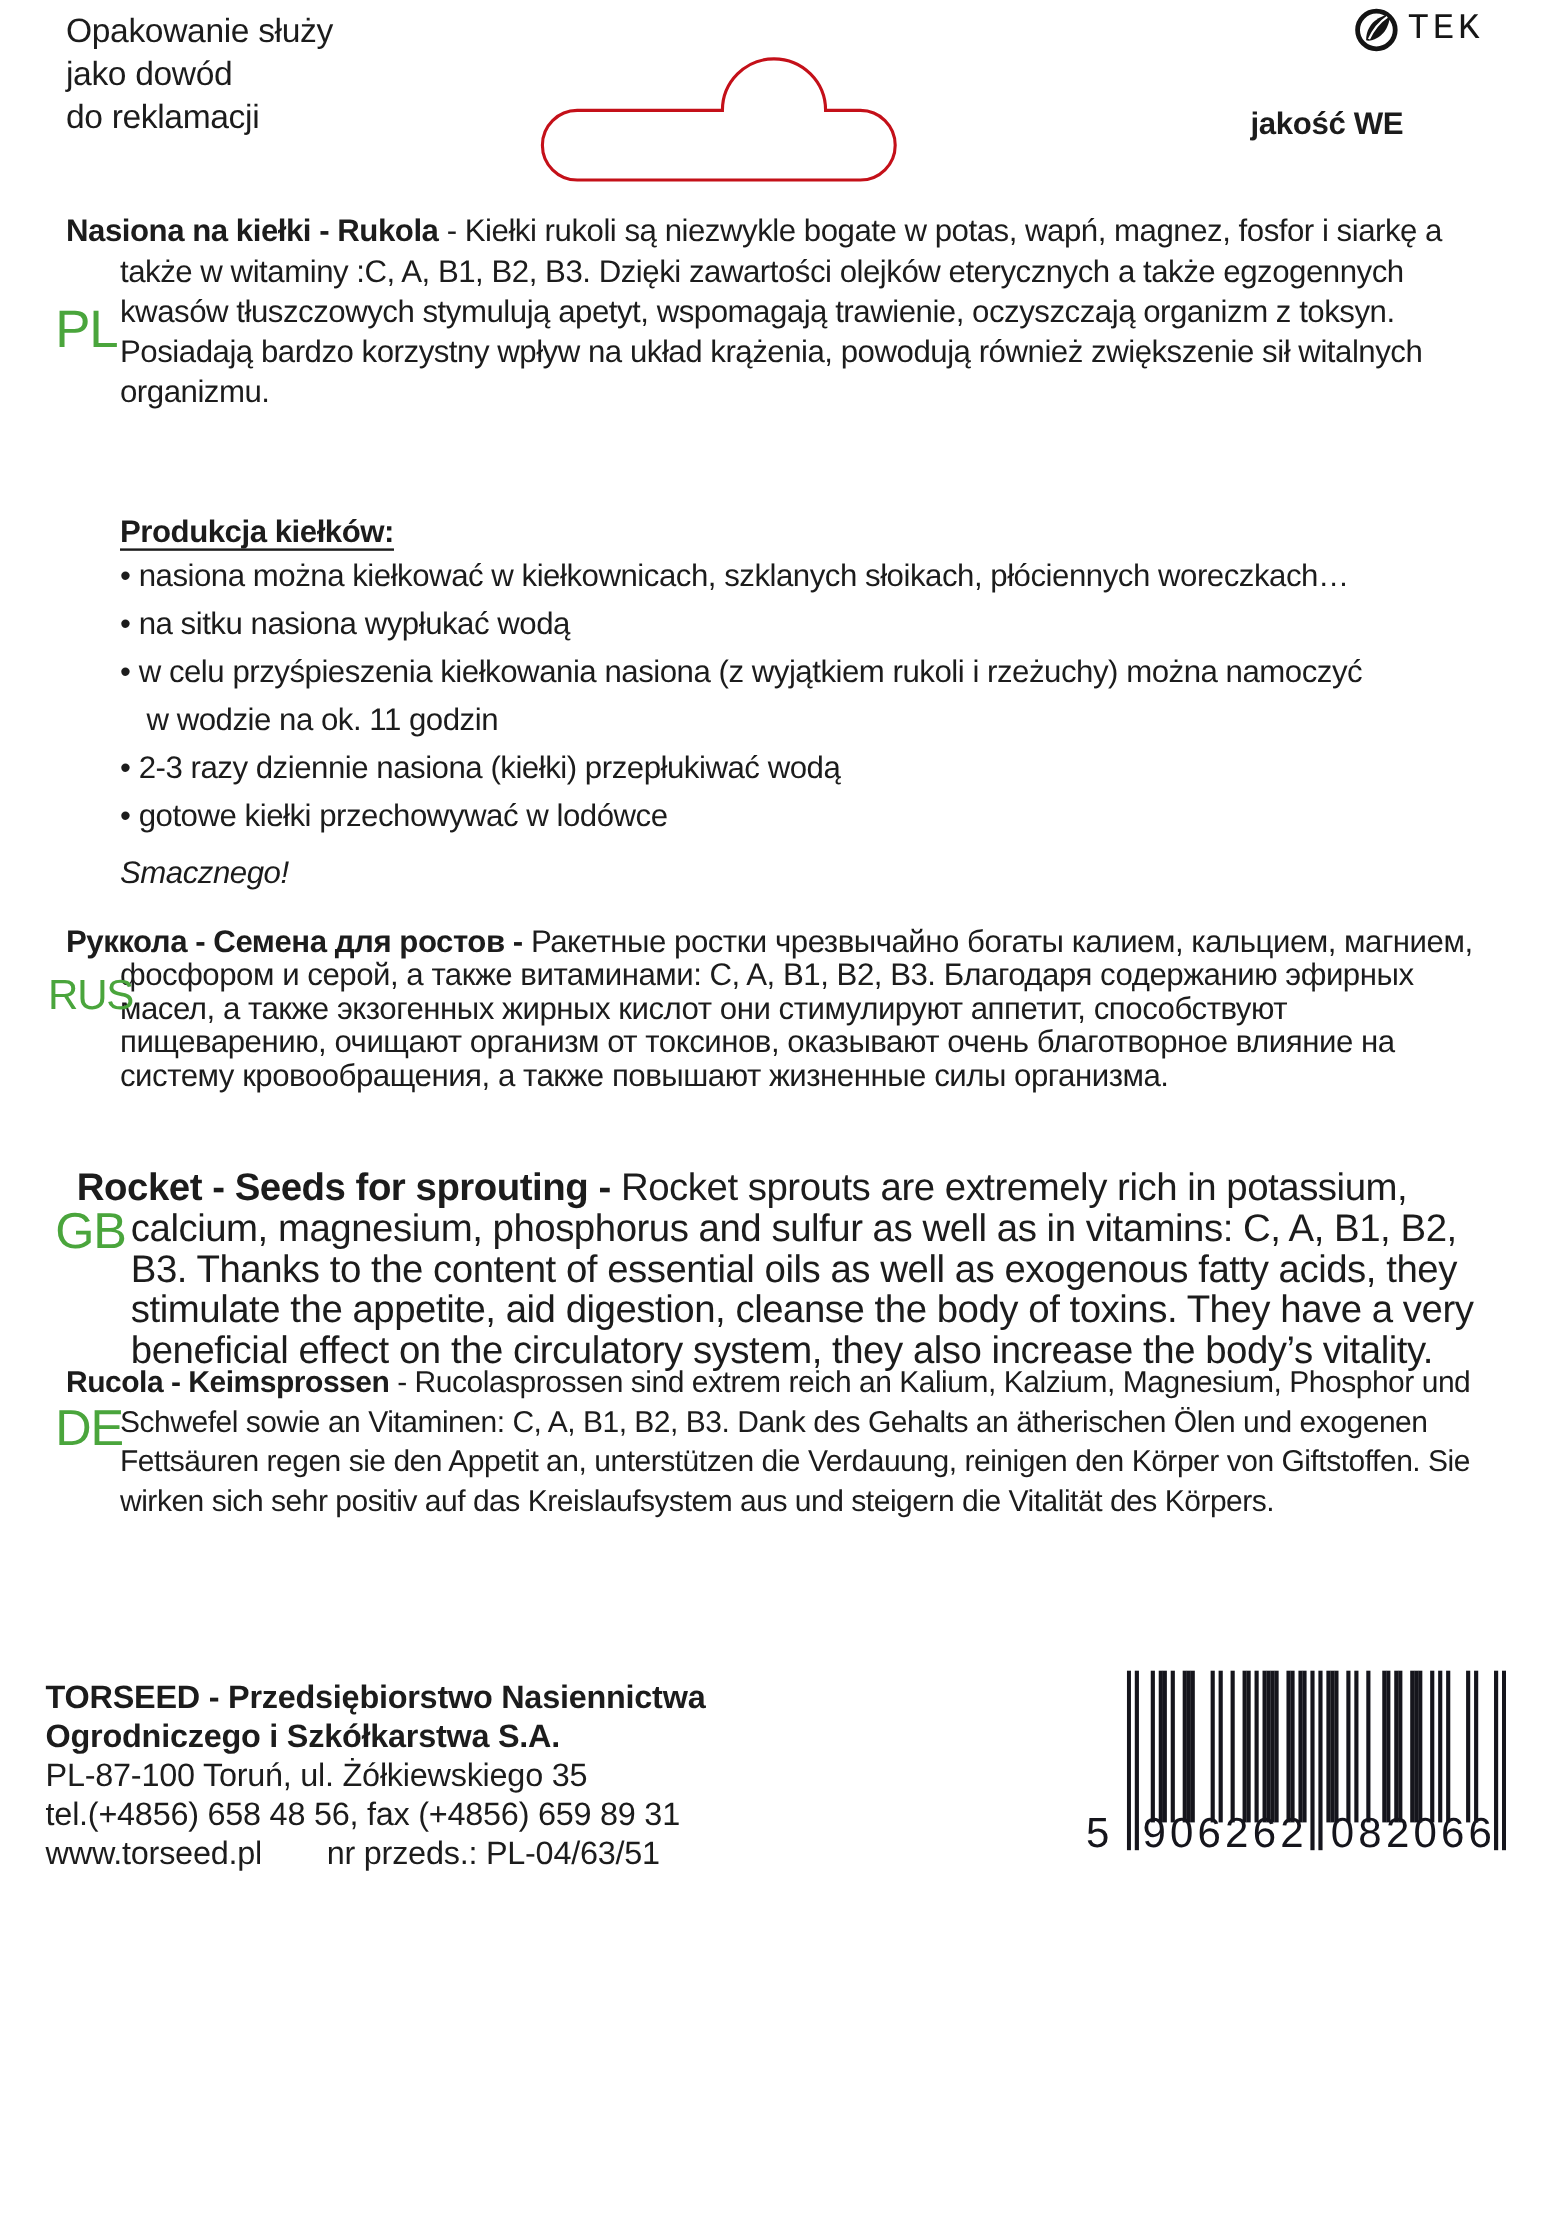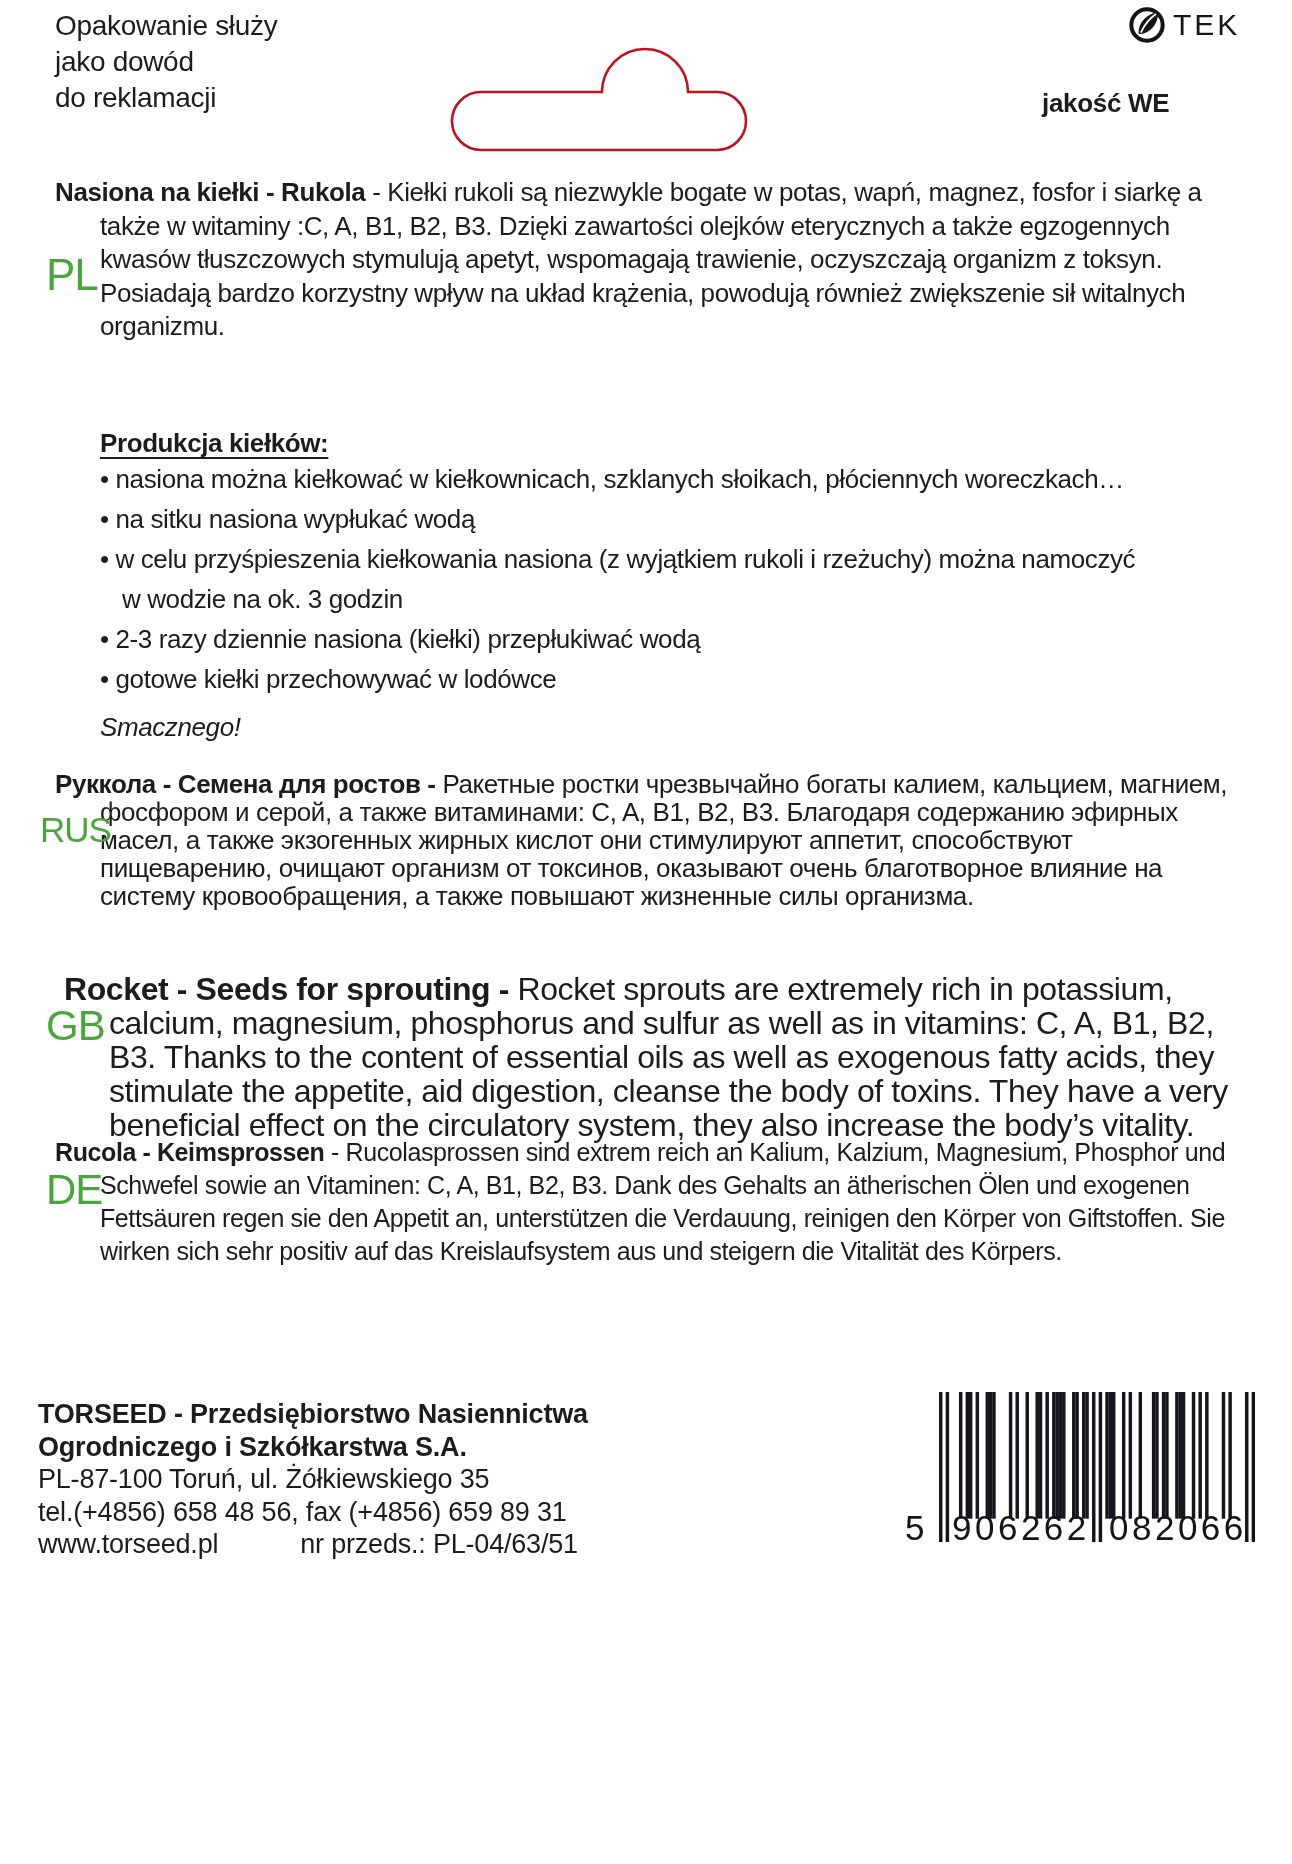--- a/index.html
+++ b/index.html
@@ -17,21 +17,21 @@
     position:absolute; left:55px; top:8px;
     font-size:28px; line-height:36px; font-weight:500;
     white-space:pre-line; letter-spacing:-0.3px;
   }
   
   .tek{
     position:absolute; top:6px; left:1128px;
     display:flex; align-items:center; gap:7px;
   }
   .tek svg{display:block;}
-  .tek-word{font-size:30px; letter-spacing:3px; font-weight:500; color:#161616;}
+  .tek-word{font-size:30px; letter-spacing:3px; font-weight:500; color:#161616;font-family:Liberation Mono, monospace;}
   .quality{
     position:absolute; top:88px; right:50px; width:200px;
     font-size:26px; font-weight:bold; letter-spacing:-0.3px;
   }
   
   .diecut{position:absolute; left:450px; top:46px;}
   
   .sec{position:absolute; letter-spacing:-0.4px;}
   .sec p{margin:0; padding-left:45px; text-indent:-45px;}
   .sec-pl{left:55px; top:176px; width:1185px; font-size:26px; line-height:33.5px;}
@@ -54,21 +54,21 @@
   .instr-list{list-style:none; margin:0; padding:0; line-height:40px;}
   .instr-list li{padding-left:22px; text-indent:-22px; white-space:pre-line;}
   .instr-list li::before{content:"• ";}
   .closing{font-style:italic; margin-top:8px; line-height:40px;}
   
   .footer{
     position:absolute; left:38px; top:1398px;
     font-size:27px; line-height:32.5px; letter-spacing:-0.2px;
   }
   .footer .b{font-weight:bold;}
-  .site-row{display:flex; gap:82px;}
+  .site-row{display:flex; gap:54px;}
   
   .bc{position:absolute; left:905px; top:1392px; width:352px; height:166px;}
   .bc svg{display:block; margin-left:34px;}
   .bc-digits{position:absolute; top:116px; left:0; width:100%; height:44px; font-size:35px; color:#15151c;}
   .bc-lead{position:absolute; left:0; top:0;}
   .bc-left{position:absolute; left:47px; top:0; letter-spacing:3.5px;}
   .bc-right{position:absolute; left:204px; top:0; letter-spacing:3.5px;}
 </style>
 </head>
 <body>
@@ -100,21 +100,21 @@
     <p><b>Nasiona na kiełki - Rukola</b><span> - Kiełki rukoli są niezwykle bogate w potas, wapń, magnez, fosfor i siarkę a także w witaminy :C, A, B1, B2, B3. Dzięki zawartości olejków eterycznych a także egzogennych kwasów tłuszczowych stymulują apetyt, wspomagają trawienie, oczyszczają organizm z toksyn. Posiadają bardzo korzystny wpływ na układ krążenia, powodują również zwiększenie sił witalnych organizmu.</span></p>
   </div>
   <span class="lang lang-pl">PL</span>
 
   <div class="sec sec-instr">
     <p class="instr-heading">Produkcja kiełków:</p>
     <ul class="instr-list">
       <li>nasiona można kiełkować w kiełkownicach, szklanych słoikach, płóciennych woreczkach…</li>
       <li>na sitku nasiona wypłukać wodą</li>
       <li>w celu przyśpieszenia kiełkowania nasiona (z wyjątkiem rukoli i rzeżuchy) można namoczyć
-w wodzie na ok. 3 godzin</li>
+w wodzie na ok. 11 godzin</li>
       <li>2-3 razy dziennie nasiona (kiełki) przepłukiwać wodą</li>
       <li>gotowe kiełki przechowywać w lodówce</li>
     </ul>
     <div class="closing">Smacznego!</div>
   </div>
 
   <div class="sec sec-rus">
     <p><b>Руккола - Семена для ростов -</b><span> Ракетные ростки чрезвычайно богаты калием, кальцием, магнием, фосфором и серой, а также витаминами: C, A, B1, B2, B3. Благодаря содержанию эфирных масел, а также экзогенных жирных кислот они стимулируют аппетит, способствуют пищеварению, очищают организм от токсинов, оказывают очень благотворное влияние на систему кровообращения, а также повышают жизненные силы организма.</span></p>
   </div>
   <span class="lang lang-rus">RUS</span>

